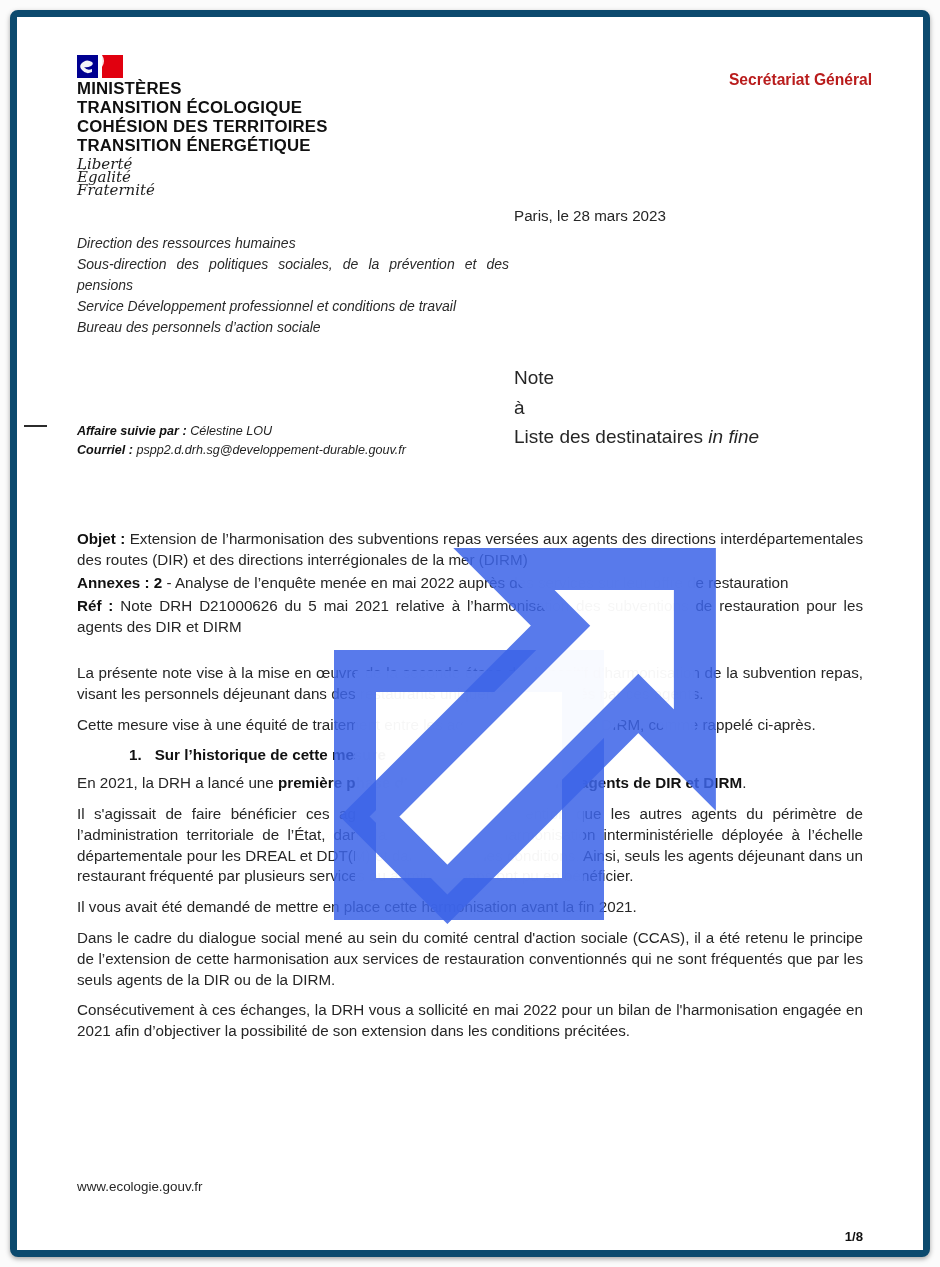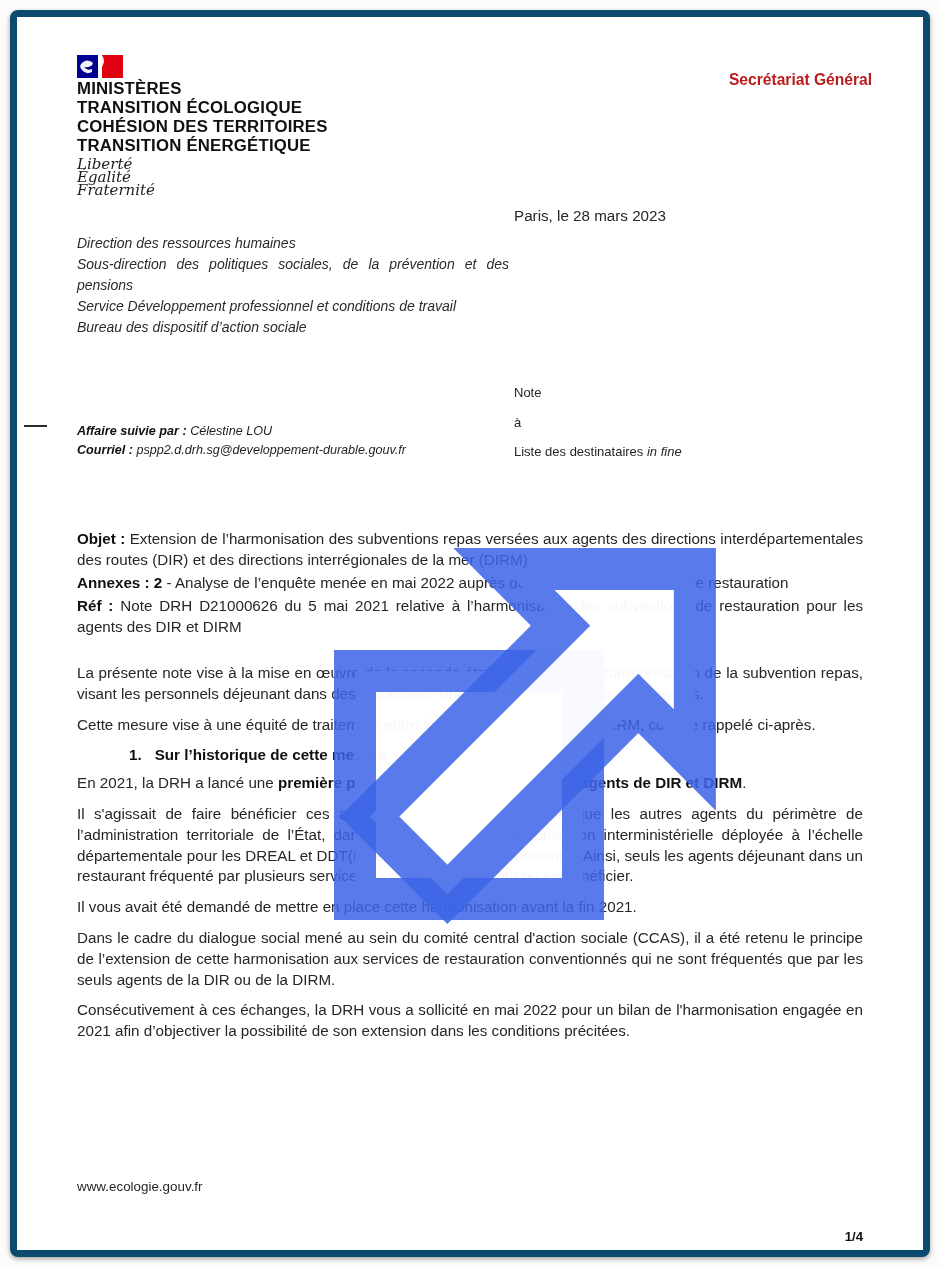--- a/index.html
+++ b/index.html
@@ -20,21 +20,21 @@
   .ministry{left:60px;top:62px;font-weight:bold;font-size:16.8px;line-height:19px;letter-spacing:.2px;color:#101010;white-space:nowrap;}
   .motto{left:60px;top:141px;font-family:"DejaVu Serif",serif;font-style:italic;font-size:15px;line-height:13px;color:#1d1d1d;}
   .sg{right:51px;top:54px;font-weight:bold;font-size:15.6px;color:#b91c1c;}
   .date{left:497px;top:190px;font-size:15.2px;}
 
   
   .sender{left:60px;top:216px;width:432px;}
   .sender p{margin:0;font-style:italic;font-size:14px;line-height:21px;text-align:justify;color:#2a2a2a;}
 
   
-  .noteblock{left:497px;top:350px;font-size:13px;line-height:21.5px;margin-top:15px;}
+  .noteblock{left:497px;top:350px;font-size:19px;line-height:21.5px;}
   .noteblock div{margin-bottom:8px;}
 
   .foldmark{left:7px;top:408px;width:23px;height:2px;background:#2b2b2b;}
 
   
   .refs{left:60px;top:405px;font-style:italic;font-size:12.6px;line-height:18.6px;color:#1f1f1f;}
   .refs b{font-weight:bold;}
 
   
   .subject{left:60px;top:512px;width:786px;}
@@ -79,21 +79,21 @@
     <div>Fraternité</div>
   </div>
 
   <div class="abs sg">Secrétariat Général</div>
   <div class="abs date">Paris, le 28 mars 2023</div>
 
   <div class="abs sender">
     <p>Direction des ressources humaines</p>
     <p>Sous-direction des politiques sociales, de la prévention et des pensions</p>
     <p>Service Développement professionnel et conditions de travail</p>
-    <p>Bureau des dispositif d’action sociale</p>
+    <p>Bureau des personnels d’action sociale</p>
   </div>
 
   <div class="abs noteblock">
     <div>Note</div>
     <div>à</div>
     <div><span>Liste des destinataires </span><i>in fine</i></div>
   </div>
 
   <div class="abs foldmark"></div>
 
@@ -113,21 +113,21 @@
     <p>Cette mesure vise à une équité de traitement entre les agents des DIR et des DIRM, comme rappelé ci-après.</p>
     <p class="h"><b class="num">1.</b><b>Sur l’historique de cette mesure</b></p>
     <p><span>En 2021, la DRH a lancé une </span><b>première phase d’harmonisation pour les agents de DIR et DIRM</b><span>.</span></p>
     <p>Il s'agissait de faire bénéficier ces agents de la même subvention que les autres agents du périmètre de l’administration territoriale de l’État, dans la continuité de l’harmonisation interministérielle déployée à l’échelle départementale pour les DREAL et DDT(M) et dans les mêmes conditions. Ainsi, seuls les agents déjeunant dans un restaurant fréquenté par plusieurs services ou administrations ont pu en bénéficier.</p>
     <p>Il vous avait été demandé de mettre en place cette harmonisation avant la fin 2021.</p>
     <p>Dans le cadre du dialogue social mené au sein du comité central d'action sociale (CCAS), il a été retenu le principe de l’extension de cette harmonisation aux services de restauration conventionnés qui ne sont fréquentés que par les seuls agents de la DIR ou de la DIRM.</p>
     <p>Consécutivement à ces échanges, la DRH vous a sollicité en mai 2022 pour un bilan de l'harmonisation engagée en 2021 afin d’objectiver la possibilité de son extension dans les conditions précitées.</p>
   </div>
 
   <div class="abs furl">www.ecologie.gouv.fr</div>
-  <div class="abs pagenum">1/4</div>
+  <div class="abs pagenum">1/8</div>
 
   <svg class="abs overlay" viewBox="0 0 408 400">
     <rect x="42" y="149" width="228" height="228" fill="#ffffff" fill-opacity="0.96" stroke="#3c64e8" stroke-opacity="0.86" stroke-width="42"></rect>
     <g transform="translate(244,185) rotate(45)">
       <polygon points="0,-195 135,-60 55,-60 55,210 -55,210 -55,-60 -135,-60" fill="#ffffff" fill-opacity="0.96" stroke="#3c64e8" stroke-opacity="0.86" stroke-width="42" stroke-linejoin="miter"></polygon>
     </g>
   </svg>
 
 </div>
 </div>

